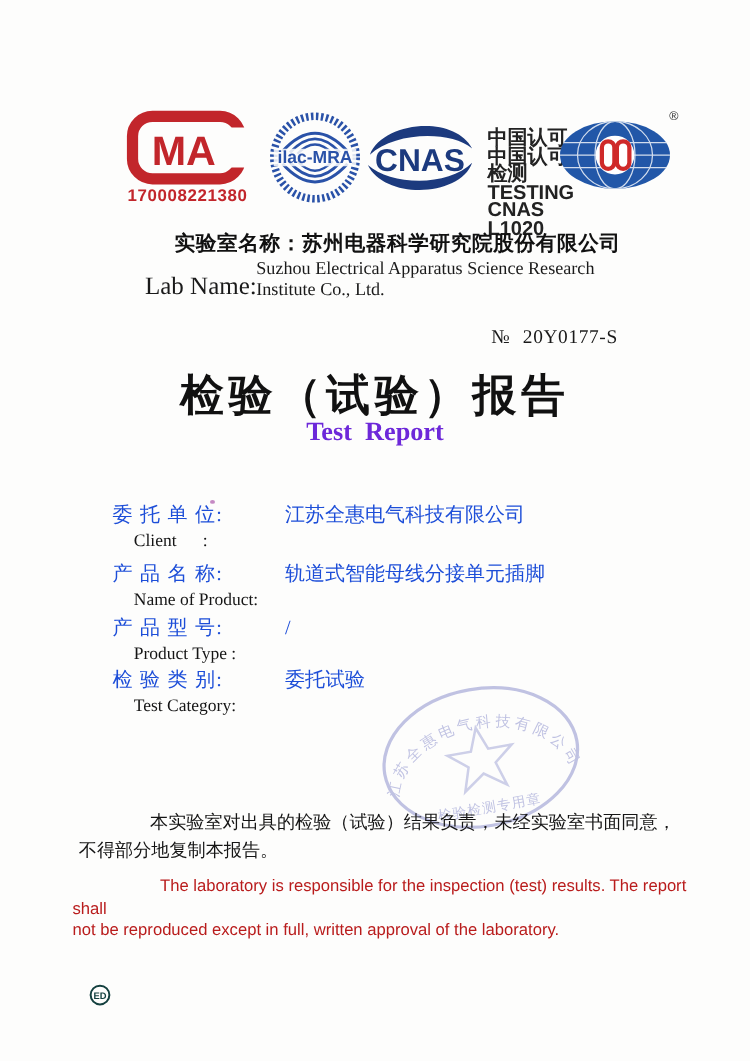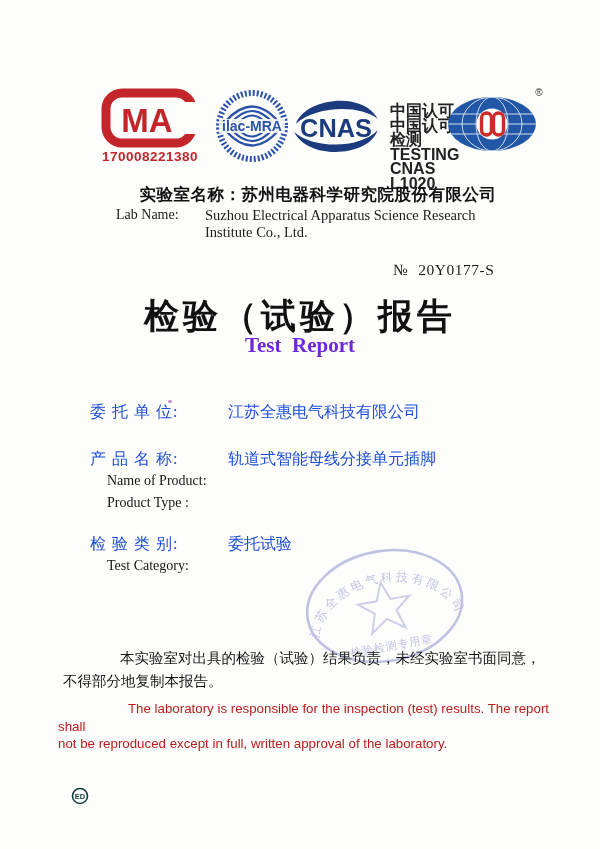--- a/index.html
+++ b/index.html
@@ -15,21 +15,21 @@
   .cnas-logo{left:291px;top:92px;}
   .accred-block{
     position:absolute;left:390px;top:104px;width:70px;
     font-family:"Liberation Sans","DejaVu Sans",sans-serif;
     font-size:16px;font-weight:bold;line-height:14.5px;color:#222;
   }
   .ccic-logo{left:446px;top:86px;}
   
   .lab-block{position:absolute;left:88px;top:184px;width:460px;height:58px;}
   .lab-zh{font-family:"Liberation Sans","DejaVu Sans",sans-serif;font-weight:bold;font-size:16.5px;letter-spacing:.5px;color:#111;text-align:center;}
-  .lab-en-label{position:absolute;left:28px;top:23px;font-size:14px;text-align:center;}
+  .lab-en-label{position:absolute;left:28px;top:34px;font-size:20px;text-align:center;}
   .lab-en-1{position:absolute;left:117px;top:23px;font-size:14.5px;}
   .lab-en-2{position:absolute;left:117px;top:40px;font-size:14.5px;}
   
   .report-no{position:absolute;left:393px;top:261px;font-size:15.5px;letter-spacing:.5px;}
   .report-no .no-sign{margin-right:10px;}
   
   .title-zh{
     position:absolute;left:0;top:293px;width:100%;text-align:center;
     font-family:"Liberation Sans","DejaVu Sans",sans-serif;
     font-size:35px;font-weight:bold;letter-spacing:4px;color:#111;
@@ -132,31 +132,36 @@
   </div>
 
   <div class="title-zh">检验（试验）报告</div>
   <div class="title-en">Test  Report</div>
 
   <div class="field f1">
     <div class="zh">
       <span class="lbl">委 托 单 位:</span>
       <span class="val">江苏全惠电气科技有限公司</span>
     </div>
+    <span class="en">Client      :</span>
   </div>
 
   <div class="field f2">
     <div class="zh">
       <span class="lbl">产 品 名 称:</span>
       <span class="val">轨道式智能母线分接单元插脚</span>
     </div>
     <span class="en">Name of Product:</span>
   </div>
 
   <div class="field f3">
+    <div class="zh">
+      <span class="lbl">产 品 型 号:</span>
+      <span class="val">/</span>
+    </div>
     <span class="en">Product Type :</span>
   </div>
 
   <div class="field f4">
     <div class="zh">
       <span class="lbl">检 验 类 别:</span>
       <span class="val">委托试验</span>
     </div>
     <span class="en">Test Category:</span>
   </div>

